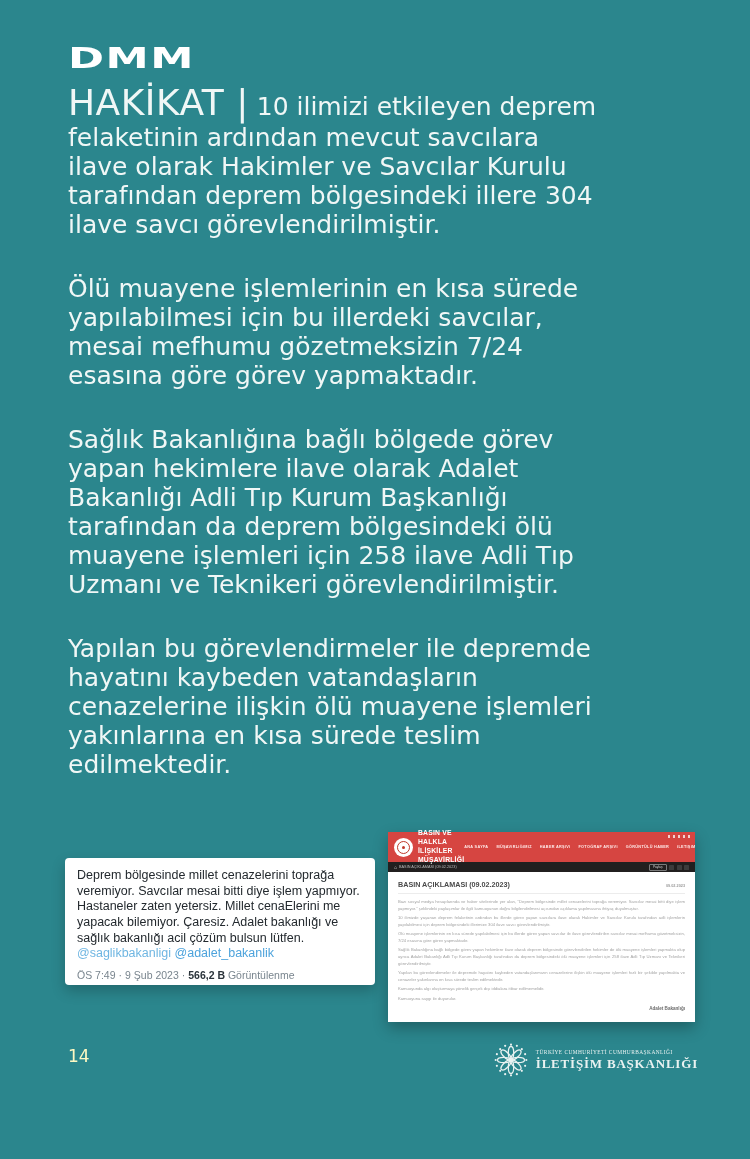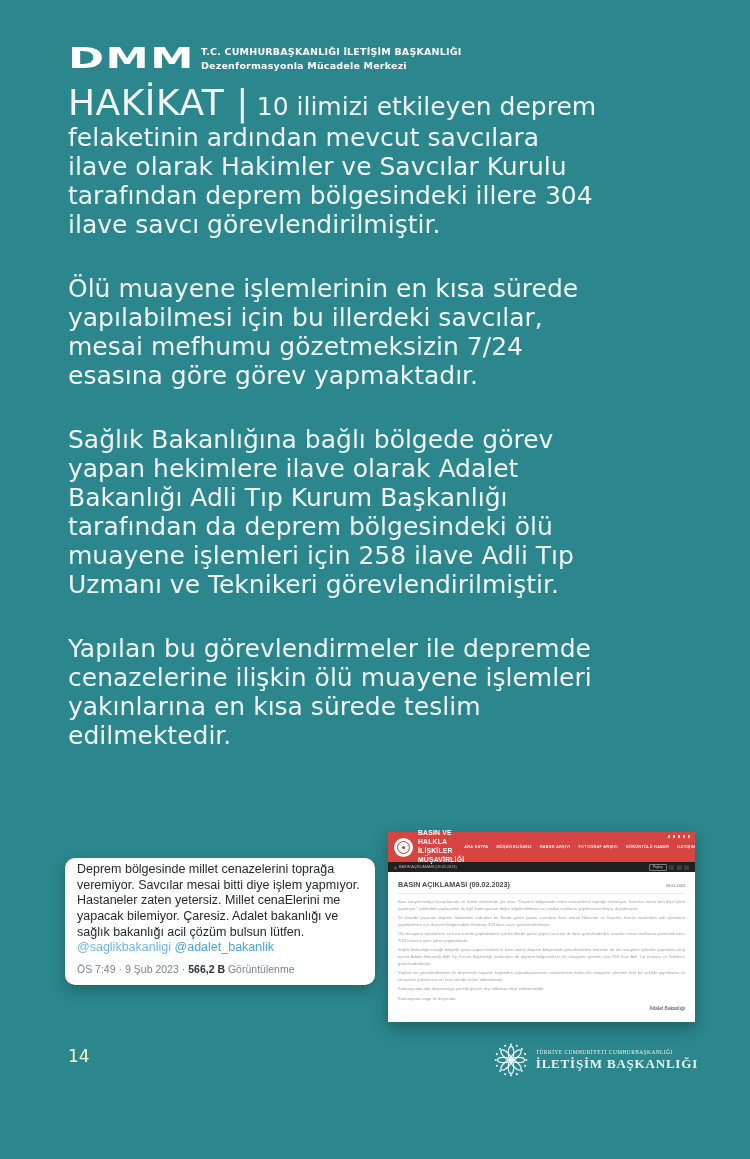--- a/index.html
+++ b/index.html
@@ -14,21 +14,21 @@
        transform:scaleX(1.55);transform-origin:left center;letter-spacing:1px;}
   .org{color:#ffffff;font-size:9.5px;font-weight:bold;line-height:1.4;letter-spacing:0.2px;}
   
   .article{position:absolute;left:68px;top:86px;color:#f0f7f6;}
   .para{margin:0 0 35px 0;font-size:25px;line-height:29px;}
   .hakikat{font-size:36px;letter-spacing:0.5px;}
   .lead-first{line-height:33px;}
   
   .tweet-card{
     position:absolute;left:65px;top:858px;width:310px;height:127px;background:#ffffff;
-    border-radius:10px;padding:4px 12px;box-sizing:border-box;
+    border-radius:4px;padding:10px 12px;box-sizing:border-box;
     box-shadow:0 6px 14px rgba(0,0,0,.22);
     font-family:"Liberation Sans",sans-serif;
   }
   .tweet-text{font-size:12.5px;line-height:1.25;color:#23292e;}
   .tweet-link{color:#4da3dc;text-decoration:none;}
   .tweet-link.m1{color:#6fb6e2;}
   .tweet-meta{margin-top:7px;font-size:10.5px;color:#79858e;}
   .tweet-meta .sep{margin:0 3px;}
   .tweet-views{color:#2b343b;font-weight:bold;text-align:right;}
   
@@ -73,24 +73,20 @@
 </style>
 </head>
 <body>
 
 <div class="page">
 
   <header class="brand">
     <div class="dmm-wrap">
       <span class="dmm">DMM</span>
     </div>
-    <div class="org">
-      <div>T.C. CUMHURBAŞKANLIĞI İLETİŞİM BAŞKANLIĞI</div>
-      <div>Dezenformasyonla Mücadele Merkezi</div>
-    </div>
   </header>
 
   <main class="article">
     <div class="para">
       <div class="lead-first">
         <span class="hakikat">HAKİKAT |</span>
         <span>10 ilimizi etkileyen deprem</span>
       </div>
       <div>felaketinin ardından mevcut savcılara</div>
       <div>ilave olarak Hakimler ve Savcılar Kurulu</div>
@@ -109,20 +105,21 @@
       <div>Sağlık Bakanlığına bağlı bölgede görev</div>
       <div>yapan hekimlere ilave olarak Adalet</div>
       <div>Bakanlığı Adli Tıp Kurum Başkanlığı</div>
       <div>tarafından da deprem bölgesindeki ölü</div>
       <div>muayene işlemleri için 258 ilave Adli Tıp</div>
       <div>Uzmanı ve Teknikeri görevlendirilmiştir.</div>
     </div>
 
     <div class="para">
       <div>Yapılan bu görevlendirmeler ile depremde</div>
+      <div>hayatını kaybeden vatandaşların</div>
       <div>cenazelerine ilişkin ölü muayene işlemleri</div>
       <div>yakınlarına en kısa sürede teslim</div>
       <div>edilmektedir.</div>
     </div>
   </main>
 
   <section class="tweet-card">
     <div class="tweet-text">
       <span>Deprem bölgesinde millet cenazelerini toprağa veremiyor. Savcılar mesai bitti diye işlem yapmıyor. Hastaneler zaten yetersiz. Millet cenaElerini me yapacak bilemiyor. Çaresiz. Adalet bakanlığı ve sağlık bakanlığı acil çözüm bulsun lütfen.</span>
       <a class="tweet-link m1">@saglikbakanligi</a>

